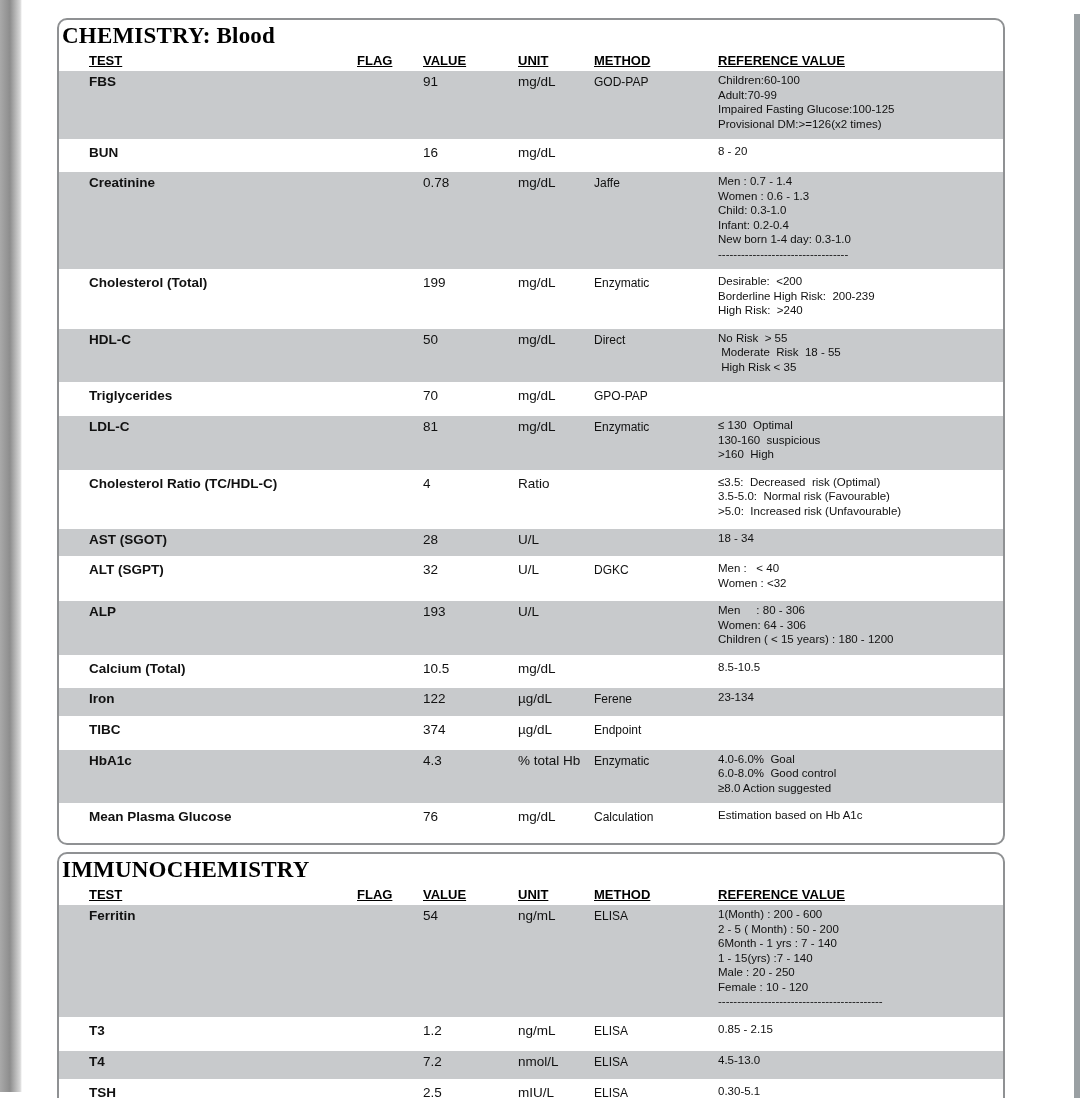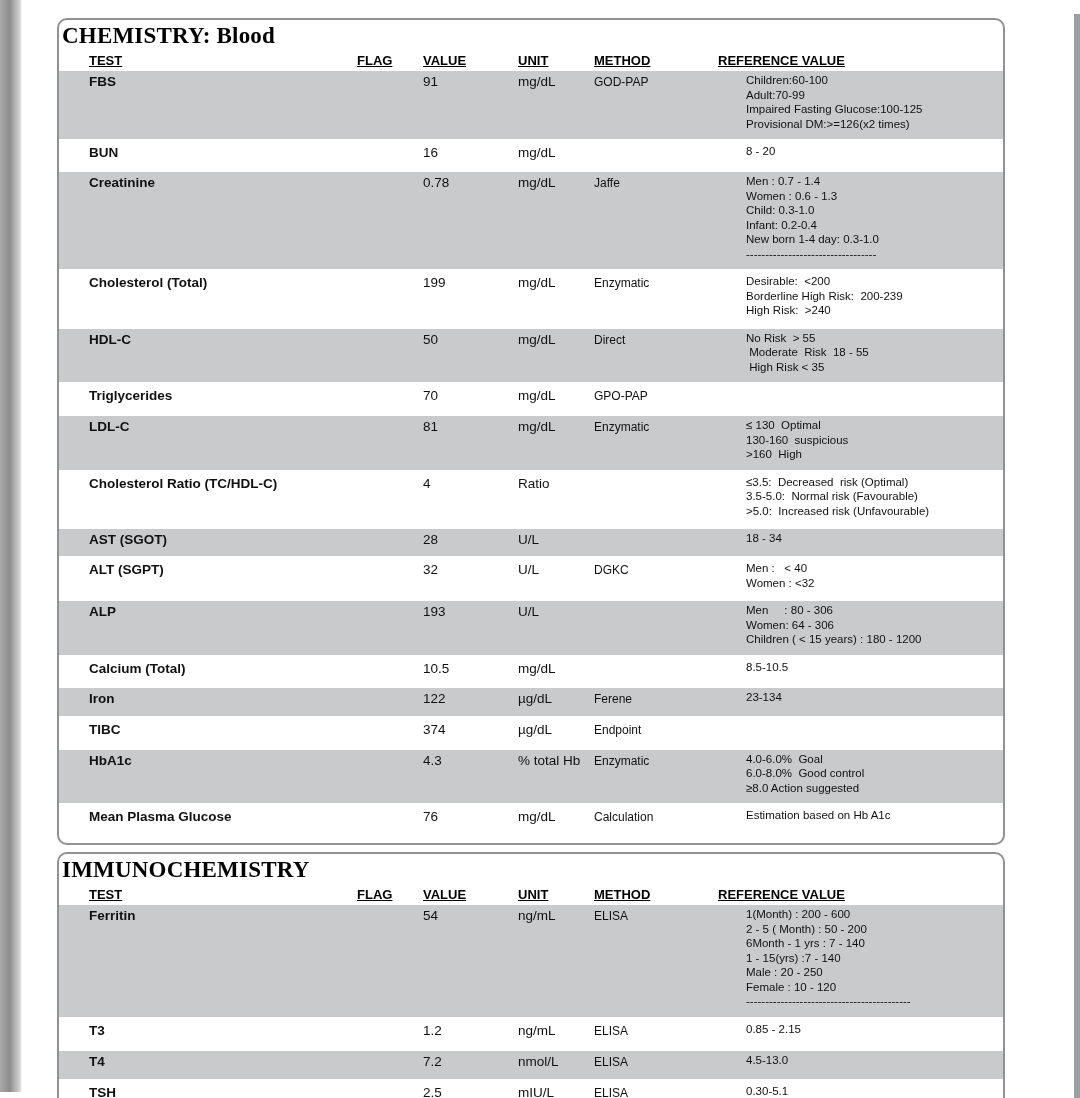--- a/index.html
+++ b/index.html
@@ -36,21 +36,21 @@
     font-size:13px; font-weight:bold; text-decoration:underline; color:#000;
   }
   .rows { padding-bottom:6px; }
   .panel:last-child .rows { padding-bottom:70px;border-radius:20px; }
   .row { margin-bottom:3px; }
   .row.shaded { background:var(--row-shade,#c8cacc); }
   .cell { line-height:17px; }
   .cell-test { font-weight:bold; font-size:13.5px; }
   .cell-flag, .cell-value, .cell-unit { font-size:13.5px; white-space:nowrap; }
   .cell-method { font-size:12px; padding-top:1px; }
-  .cell-ref { font-size:11.5px; line-height:14.5px;margin-left:28px; }
+  .cell-ref { font-size:11.5px; line-height:14.5px; }
   .ref-line { white-space:pre-wrap; }
 </style>
 </head>
 <body style="--row-shade: #c8cacc;">
 
 <div class="left-edge"></div>
 <div class="page" id="page">
   <section class="panel">
     <h1 class="panel-title">CHEMISTRY: Blood</h1>
     <div class="hdr">

